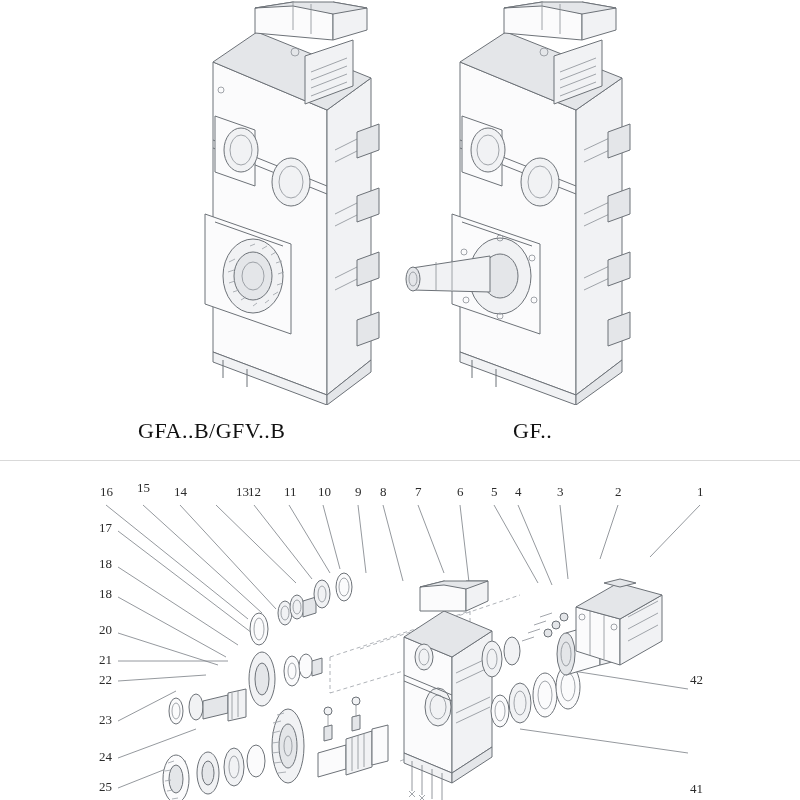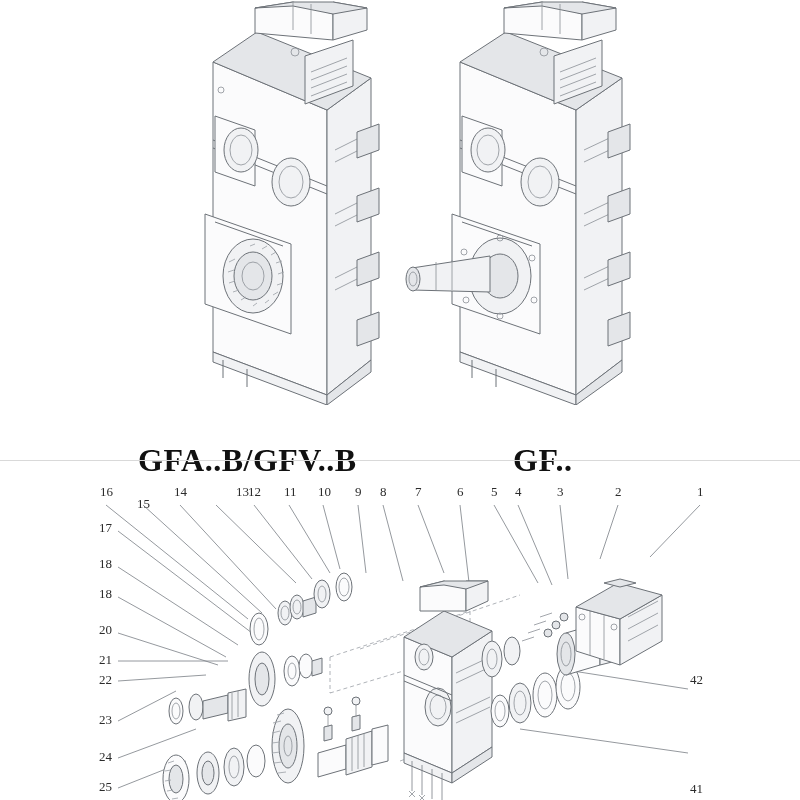--- a/index.html
+++ b/index.html
@@ -32,26 +32,25 @@
   .gearbox {
     position: absolute;
     top: 0;
   }
   .gearbox.left  { left: 95px;  width: 300px; height: 405px; }
   .gearbox.right { left: 400px; width: 320px; height: 405px; }
 
   .caption {
     position: absolute;
     font-family: "Liberation Serif", serif;
-    font-weight: bold;
-    font-size: 32px;
+    font-weight: normal;
+    font-size: 22px;
     letter-spacing: 0.5px;
     color: #111111;
     white-space: nowrap;
-    margin-top: 24px;
   }
   .caption.left  { left: 138px; top: 418px; }
   .caption.right { left: 513px; top: 418px; }
 
   
   .bottom-area {
     position: absolute;
     left: 0;
     top: 460px;
     width: 800px;
@@ -426,21 +425,21 @@
         <path class="ln2" d="M628 180 L658 164"></path>
         <circle class="ln2" cx="582" cy="156" r="3"></circle>
         <circle class="ln2" cx="614" cy="166" r="3"></circle>
 
         <path class="fillD" d="M604 122 L620 118 L636 122 L620 126 Z"></path>
 
       </svg>
     </div>
 
     <div class="callout" style="left:100px; top:24px;">16</div>
-    <div class="callout" style="left:137px; top:36px;text-align:center;">15</div>
+    <div class="callout" style="left:137px; top:20px;text-align:center;">15</div>
     <div class="callout" style="left:174px; top:24px;">14</div>
     <div class="callout" style="left:210px; top:24px;margin-left:26px;">13</div>
     <div class="callout" style="left:248px; top:24px;">12</div>
     <div class="callout" style="left:284px; top:24px;">11</div>
     <div class="callout" style="left:318px; top:24px;">10</div>
     <div class="callout" style="left:355px; top:24px;">9</div>
     <div class="callout" style="left:380px; top:24px;">8</div>
     <div class="callout" style="left:415px; top:24px;">7</div>
     <div class="callout" style="left:457px; top:24px;">6</div>
     <div class="callout" style="left:491px; top:24px;">5</div>

